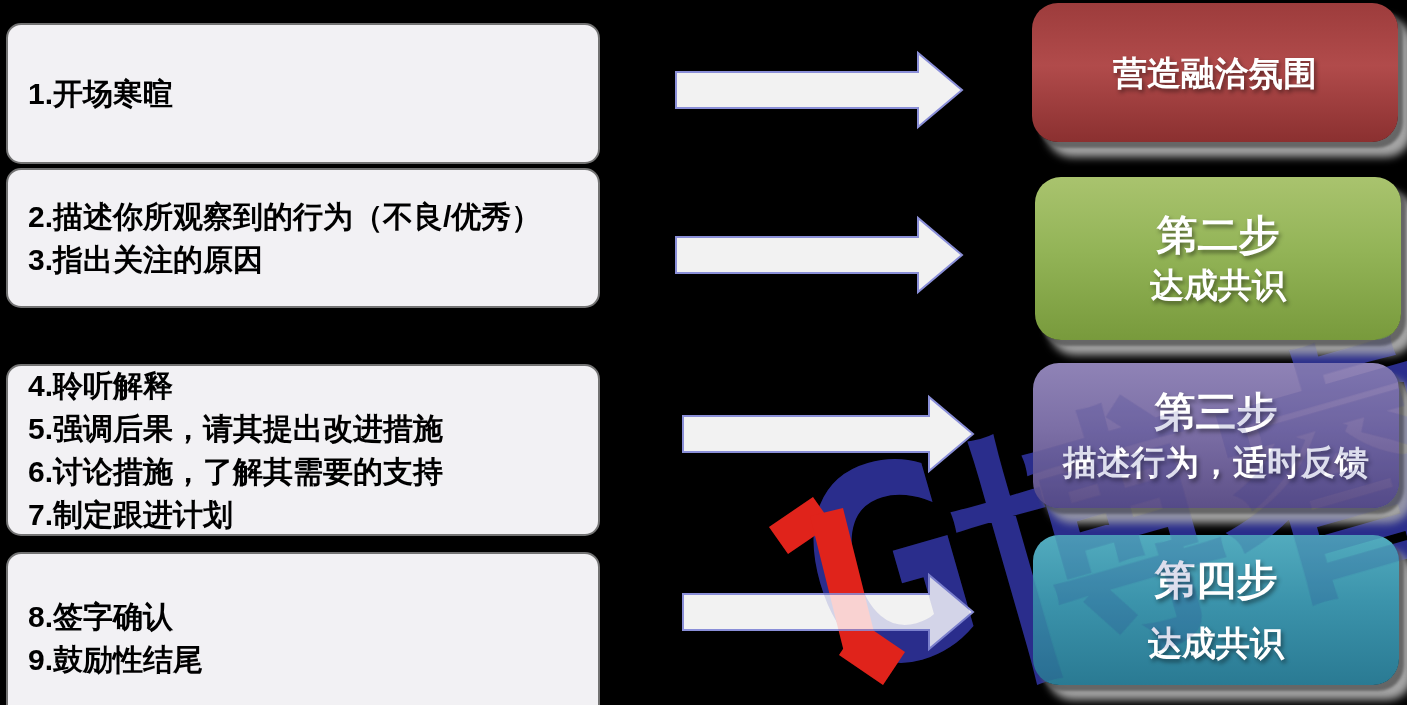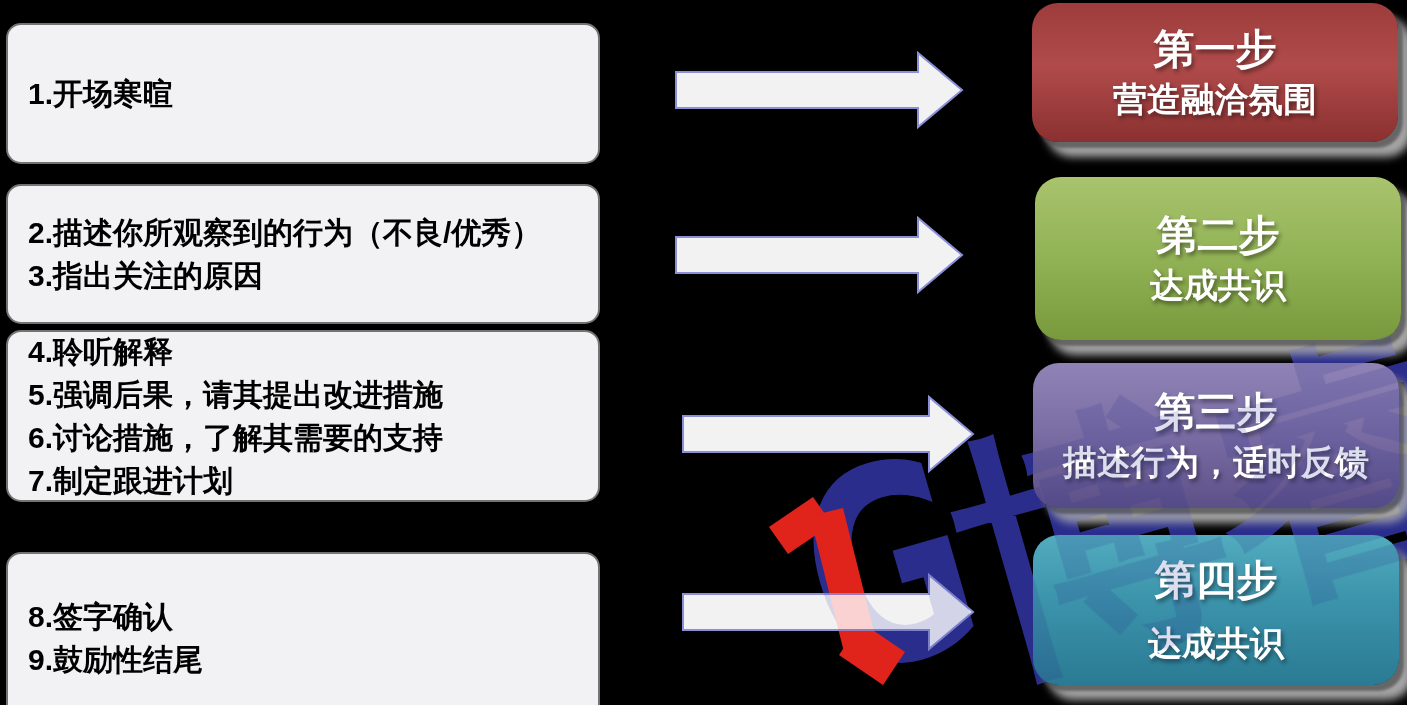--- a/index.html
+++ b/index.html
@@ -3,22 +3,22 @@
 <meta charset="utf-8">
 <style>
   html,body{margin:0;padding:0;}
   body{width:1407px;height:705px;background:#000;overflow:hidden;position:relative;
        font-family:"Liberation Sans",sans-serif;}
   .leftbox{position:absolute;left:6px;width:594px;background:#f2f1f4;border:2px solid #737373;
            border-radius:15px;box-sizing:border-box;display:flex;flex-direction:column;
            justify-content:center;padding-left:20px;z-index:3;}
   .leftbox .line{font-weight:bold;font-size:30px;line-height:43px;color:#000;}
   #lb1{top:23px;height:141px;}
-  #lb2{top:184px;height:140px;}
-  #lb3{top:330px;height:172px;}
+  #lb2{top:168px;height:140px;}
+  #lb3{top:364px;height:172px;}
   #lb4{top:552px;height:172px;}
   .rightbox{position:absolute;width:366px;border-radius:26px;display:flex;flex-direction:column;
             justify-content:center;align-items:center;gap:12px;z-index:3;
             box-shadow:5px 6px 3px rgba(80,80,80,0.75), 14px 15px 9px rgba(175,175,175,0.95);}
   #rb1{left:1032px;top:3px;height:139px;}
   #rb2{left:1035px;top:177px;height:163px;}
   #rb3{left:1033px;top:363px;height:145px;}
   #rb4{left:1033px;top:535px;height:150px;}
   .rb-title{font-weight:bold;font-size:41px;color:#fff;line-height:1;
             text-shadow:2px 3px 4px rgba(0,0,0,0.45);}
@@ -45,21 +45,20 @@
   <div class="line">5.强调后果，请其提出改进措施</div>
   <div class="line">6.讨论措施，了解其需要的支持</div>
   <div class="line">7.制定跟进计划</div>
 </div>
 <div class="leftbox" id="lb4">
   <div class="line">8.签字确认</div>
   <div class="line">9.鼓励性结尾</div>
 </div>
 
 <div class="rightbox" id="rb1" style="background: linear-gradient(rgb(157, 60, 60) 0%, rgb(177, 75, 75) 45%, rgb(139, 48, 48) 100%);">
-  <div class="rb-title">第一步</div>
   <div class="rb-sub">营造融洽氛围</div>
 </div>
 <div class="rightbox" id="rb2" style="background: linear-gradient(rgb(169, 195, 110) 0%, rgb(147, 180, 87) 45%, rgb(120, 154, 60) 100%);">
   <div class="rb-title">第二步</div>
   <div class="rb-sub">达成共识</div>
 </div>
 <div class="rightbox" id="rb3" style="background: linear-gradient(rgb(143, 131, 182) 0%, rgb(124, 111, 166) 45%, rgb(93, 80, 136) 100%);">
   <div class="rb-title">第三步</div>
   <div class="rb-sub">描述行为，适时反馈</div>
 </div>

